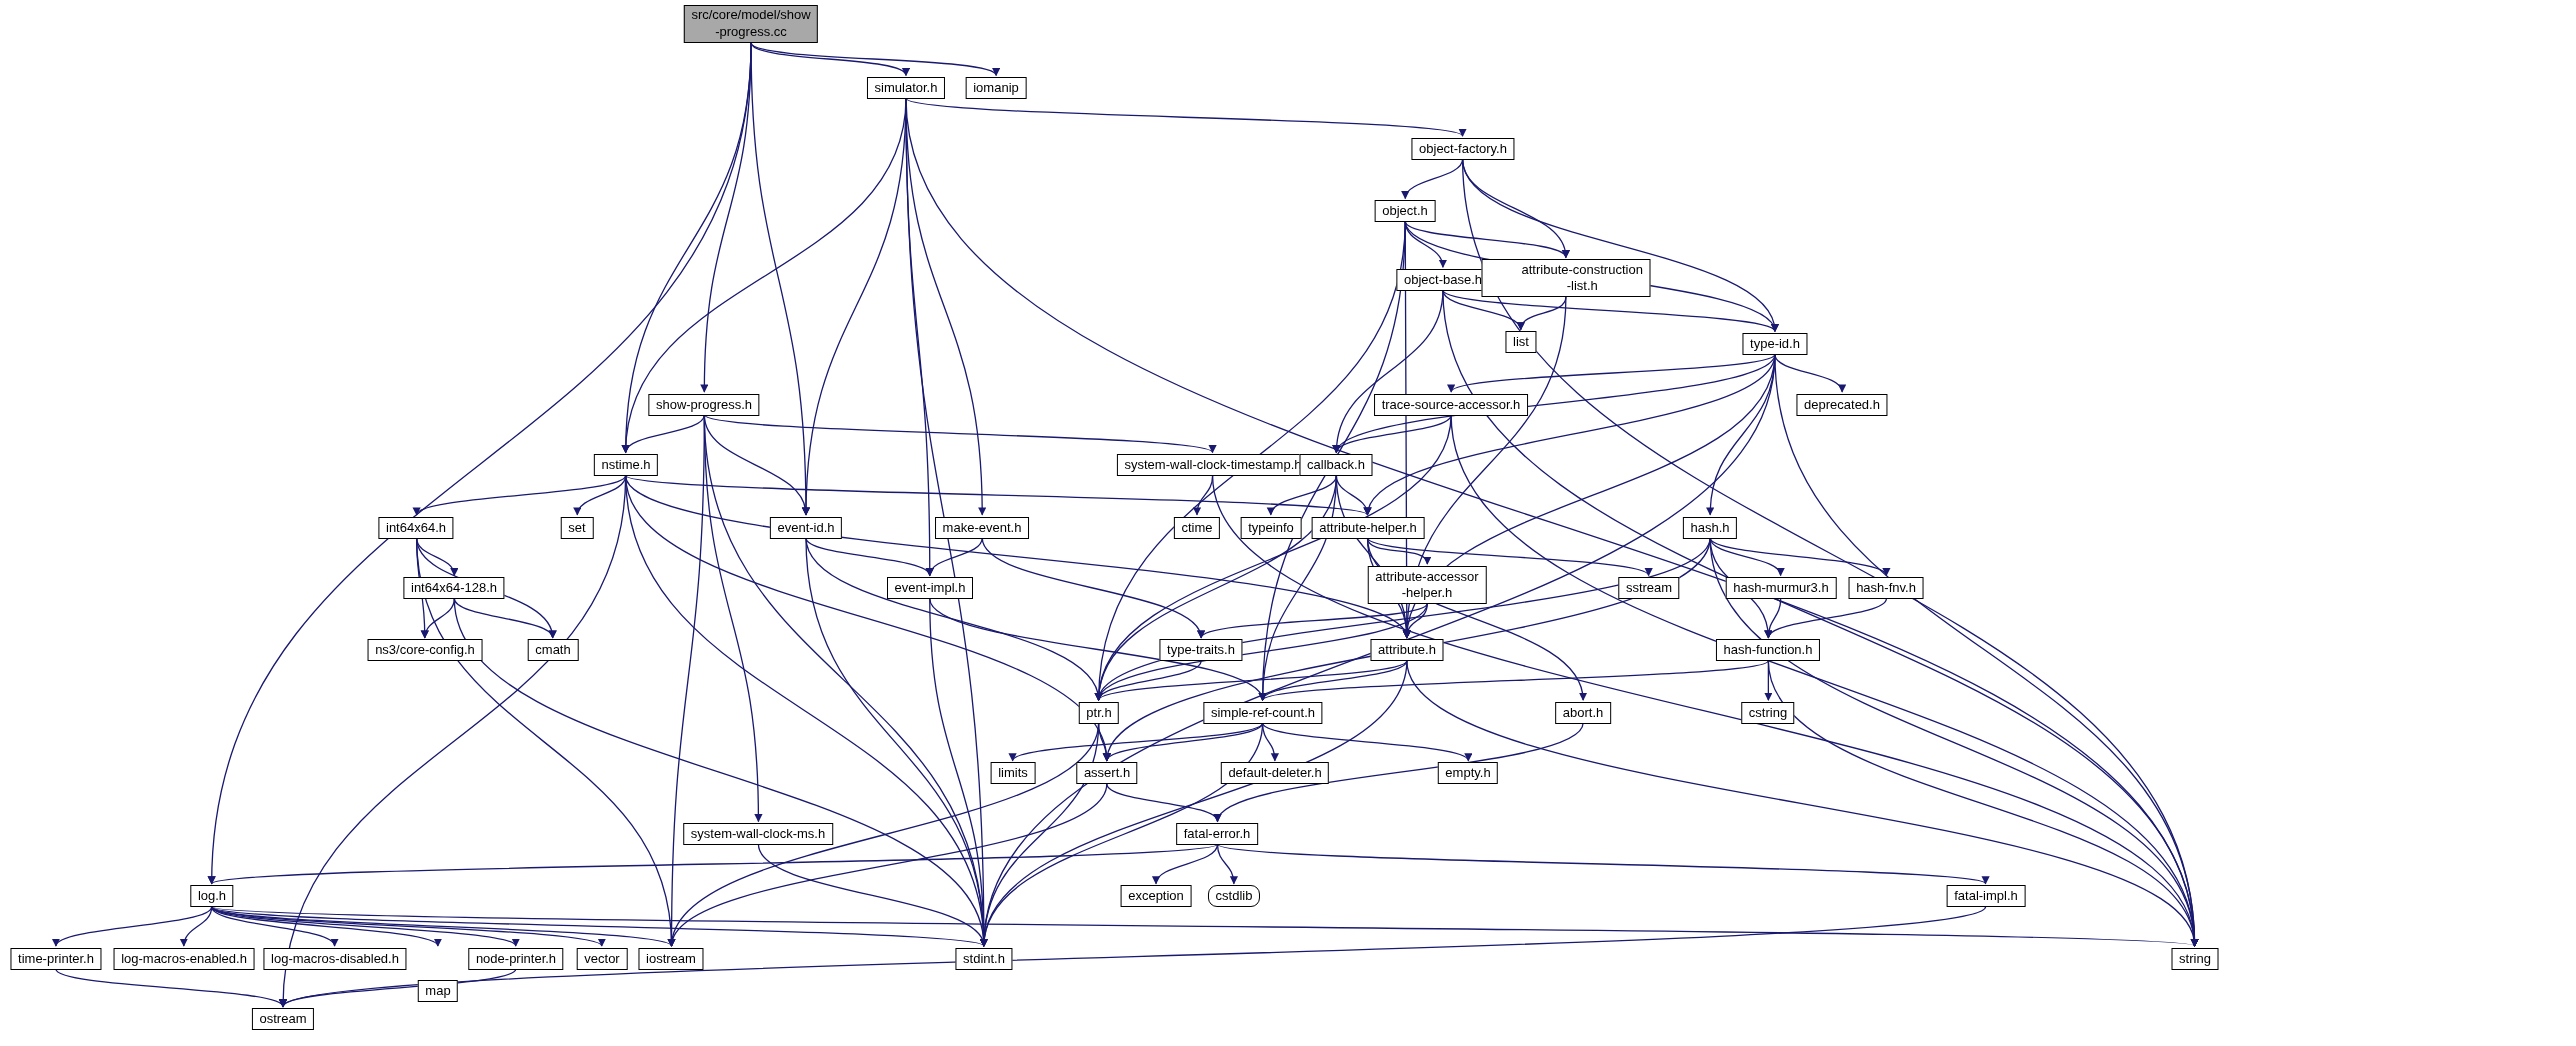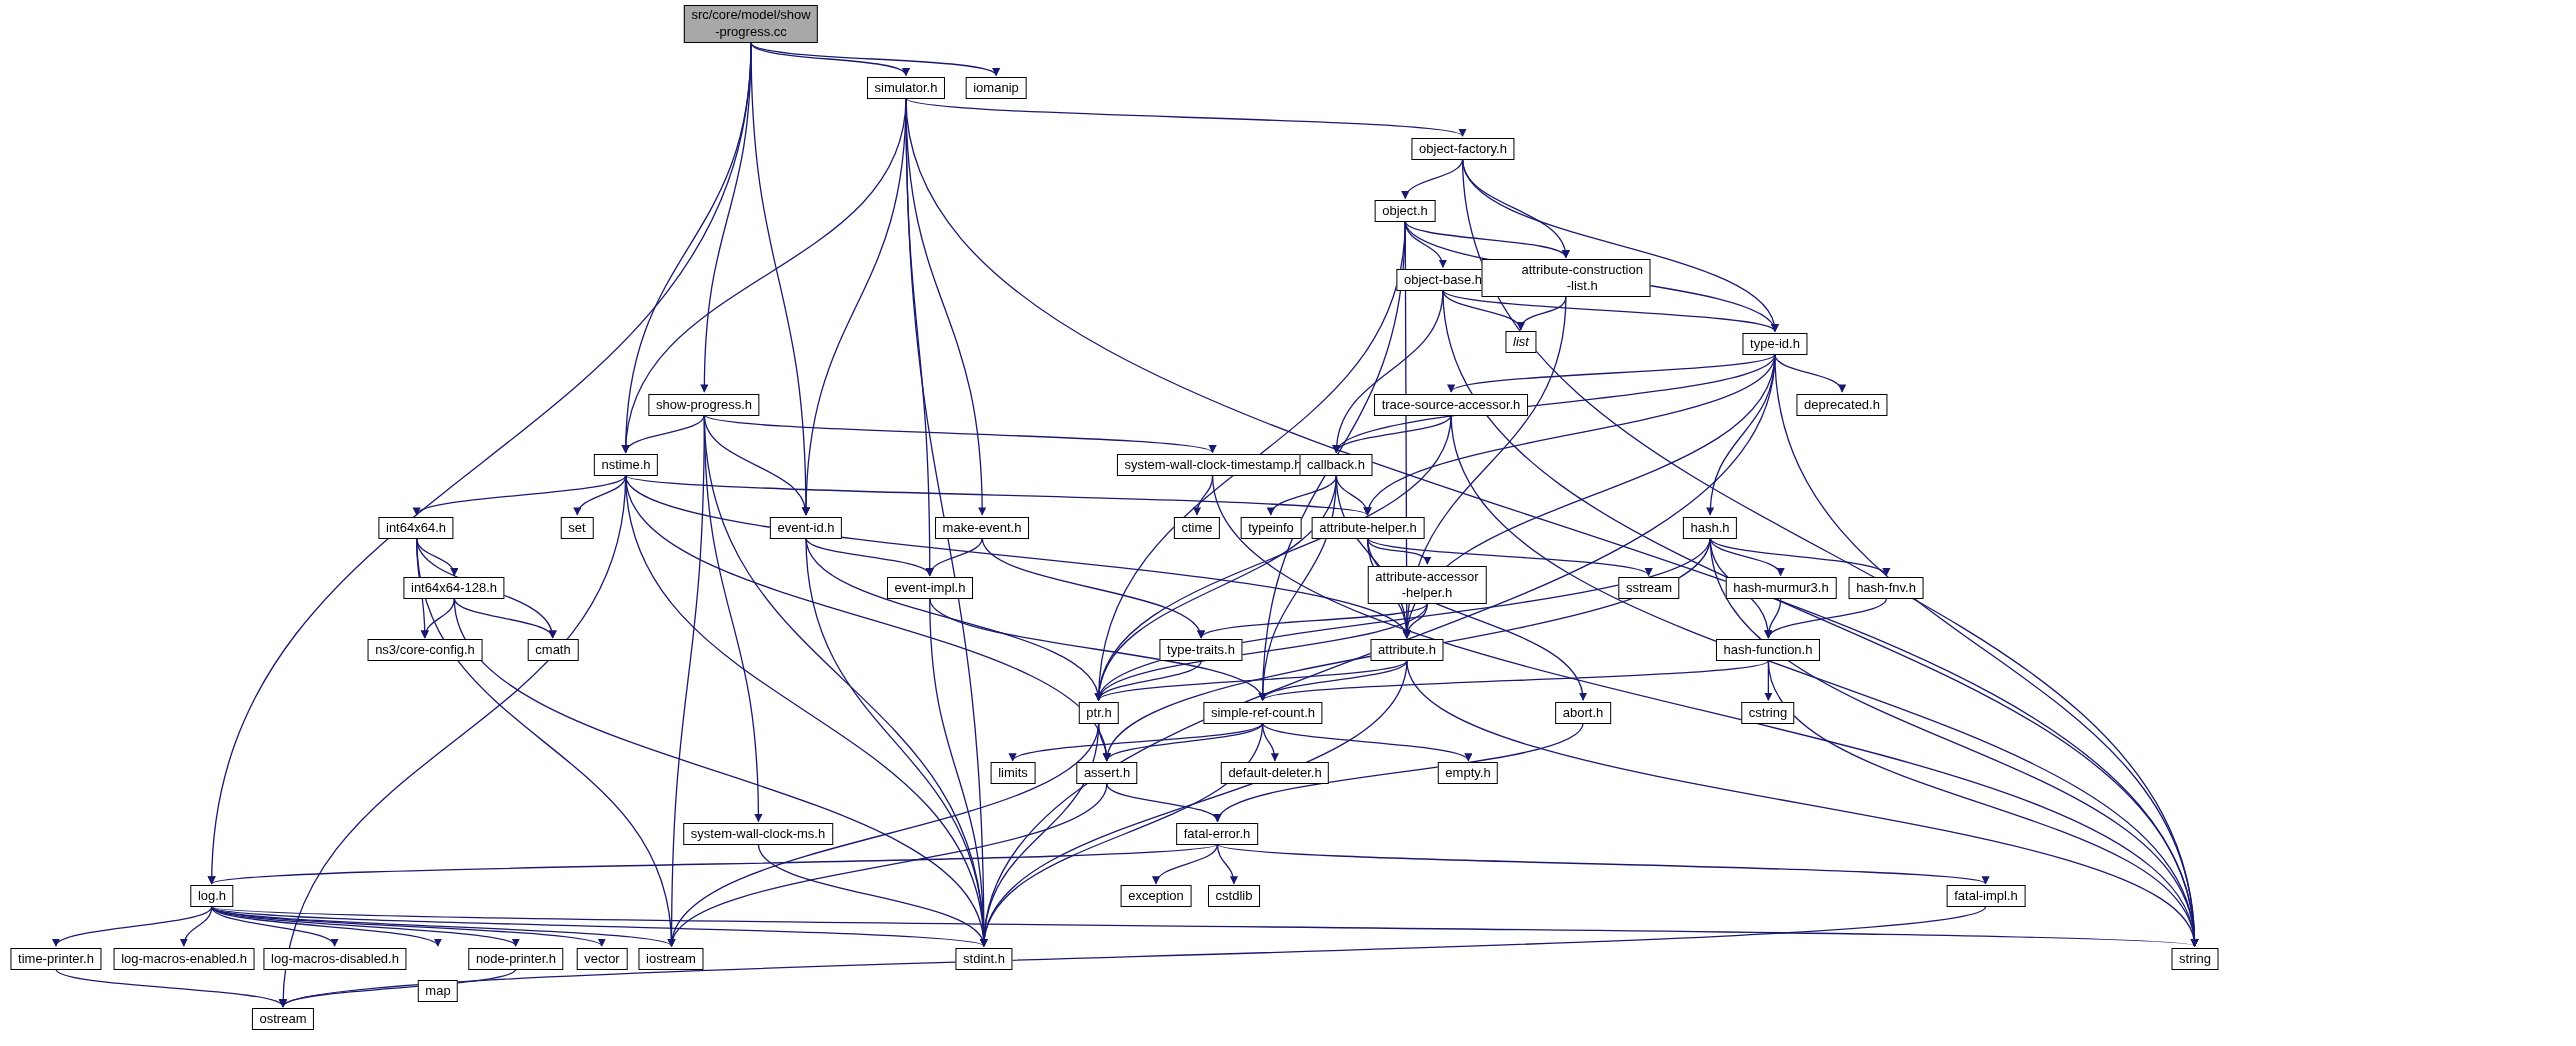--- a/index.html
+++ b/index.html
@@ -173,21 +173,21 @@
   <div id="nodes">
       <div class="node current" style="left: 751px; top: 4.9px; background: rgb(168, 168, 168);">src/core/model/show
 -progress.cc</div>
       <div class="node header" style="left: 906px; top: 77px;">simulator.h</div>
       <div class="node system" style="left: 996px; top: 77px;">iomanip</div>
       <div class="node header" style="left: 1463px; top: 138px;">object-factory.h</div>
       <div class="node header" style="left: 1405px; top: 200px;">object.h</div>
       <div class="node header" style="left: 1443px; top: 269px;">object-base.h</div>
       <div class="node header" style="left: 1566px; top: 259px; padding-left: 39px;">attribute-construction
 -list.h</div>
-      <div class="node system" style="left: 1521px; top: 331px; font-style: italic;">list</div>
+      <div class="node system" style="left: 1521px; top: 331px;">list</div>
       <div class="node header" style="left: 1775px; top: 333px;">type-id.h</div>
       <div class="node header" style="left: 1842px; top: 394px;">deprecated.h</div>
       <div class="node header" style="left: 1451px; top: 394px;">trace-source-accessor.h</div>
       <div class="node header" style="left: 704px; top: 394px;">show-progress.h</div>
       <div class="node header" style="left: 626px; top: 454px;">nstime.h</div>
       <div class="node header" style="left: 1213px; top: 454px;">system-wall-clock-timestamp.h</div>
       <div class="node header" style="left: 1336px; top: 454px;">callback.h</div>
       <div class="node system" style="left: 1197px; top: 517px;">ctime</div>
       <div class="node system" style="left: 1271px; top: 517px;">typeinfo</div>
       <div class="node header" style="left: 1368px; top: 517px;">attribute-helper.h</div>
@@ -212,21 +212,21 @@
       <div class="node header" style="left: 1099px; top: 702px;">ptr.h</div>
       <div class="node header" style="left: 1263px; top: 702px;">simple-ref-count.h</div>
       <div class="node header" style="left: 1583px; top: 702px;">abort.h</div>
       <div class="node system" style="left: 1013px; top: 762px;">limits</div>
       <div class="node header" style="left: 1107px; top: 762px;">assert.h</div>
       <div class="node header" style="left: 1275px; top: 762px;">default-deleter.h</div>
       <div class="node header" style="left: 1468px; top: 762px;">empty.h</div>
       <div class="node header" style="left: 758px; top: 823px;">system-wall-clock-ms.h</div>
       <div class="node header" style="left: 1217px; top: 823px;">fatal-error.h</div>
       <div class="node system" style="left: 1156px; top: 885px;">exception</div>
-      <div class="node system" style="left: 1234px; top: 885px;">cstdlib</div>
+      <div class="node system" style="left: 1234px; top: 885px; border-radius: 9px;">cstdlib</div>
       <div class="node header" style="left: 212px; top: 885px;">log.h</div>
       <div class="node header" style="left: 1986px; top: 885px;">fatal-impl.h</div>
       <div class="node header" style="left: 56px; top: 948px;">time-printer.h</div>
       <div class="node header" style="left: 184px; top: 948px;">log-macros-enabled.h</div>
       <div class="node header" style="left: 335px; top: 948px;">log-macros-disabled.h</div>
       <div class="node system" style="left: 438px; top: 948px; margin-top: 32px;">map</div>
       <div class="node header" style="left: 516px; top: 948px;">node-printer.h</div>
       <div class="node system" style="left: 602px; top: 948px;">vector</div>
       <div class="node system" style="left: 671px; top: 948px;">iostream</div>
       <div class="node system" style="left: 984px; top: 948px;">stdint.h</div>

